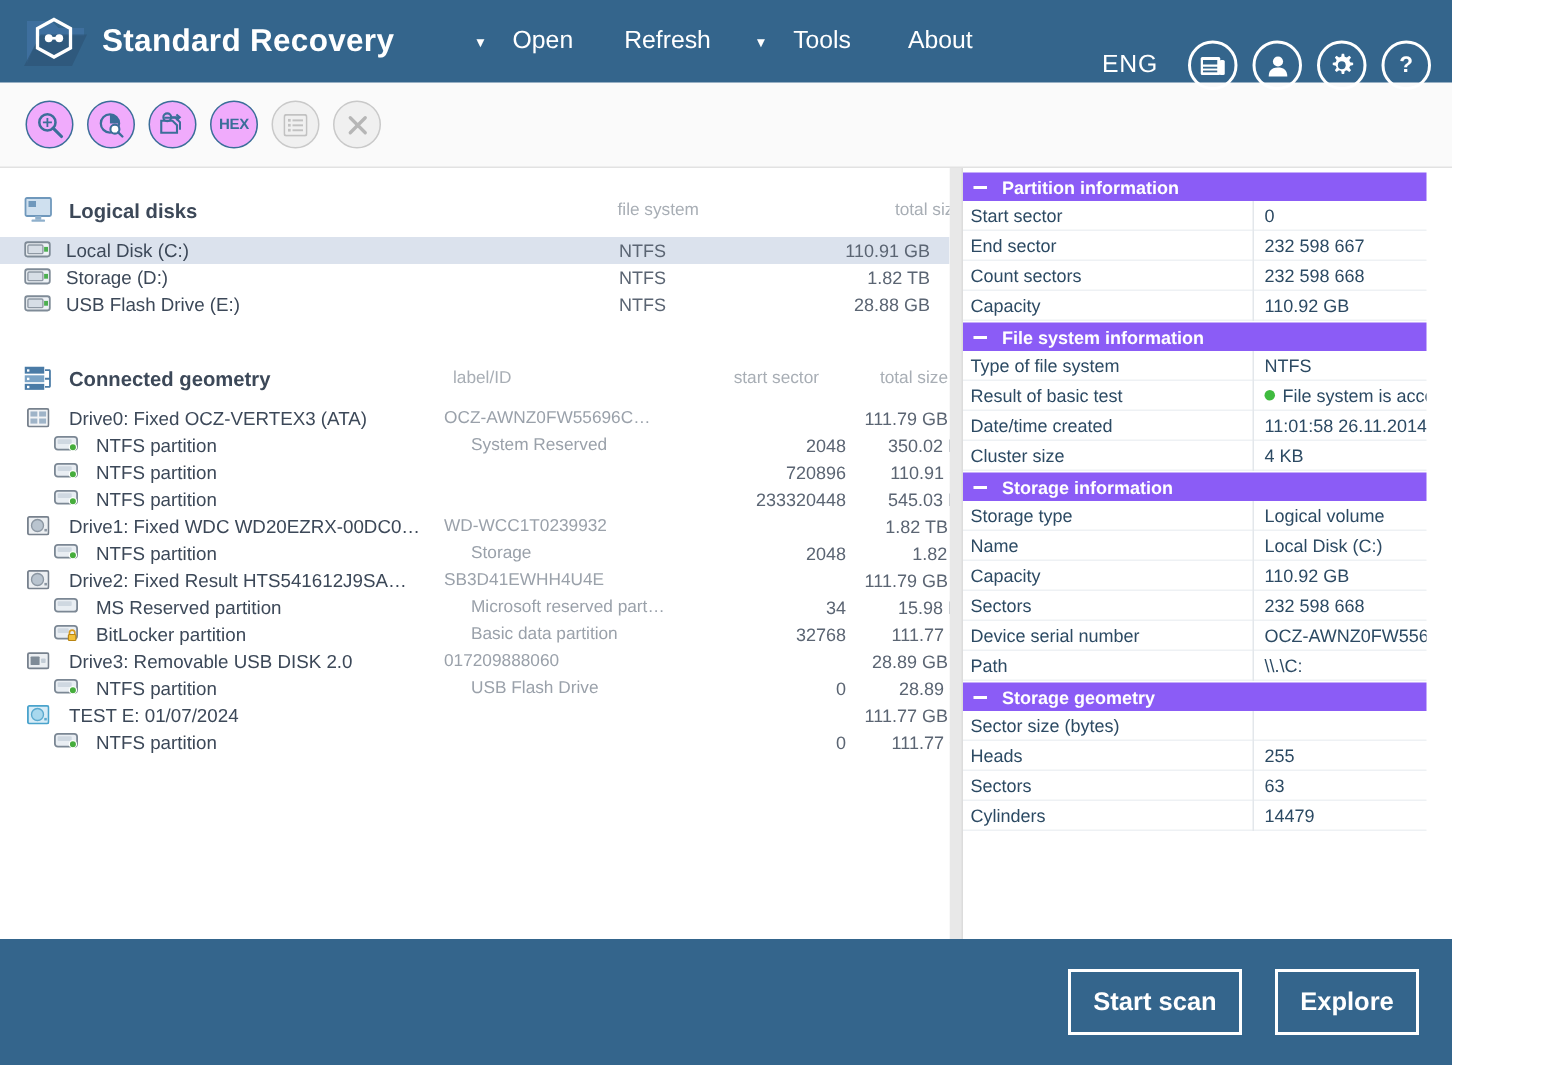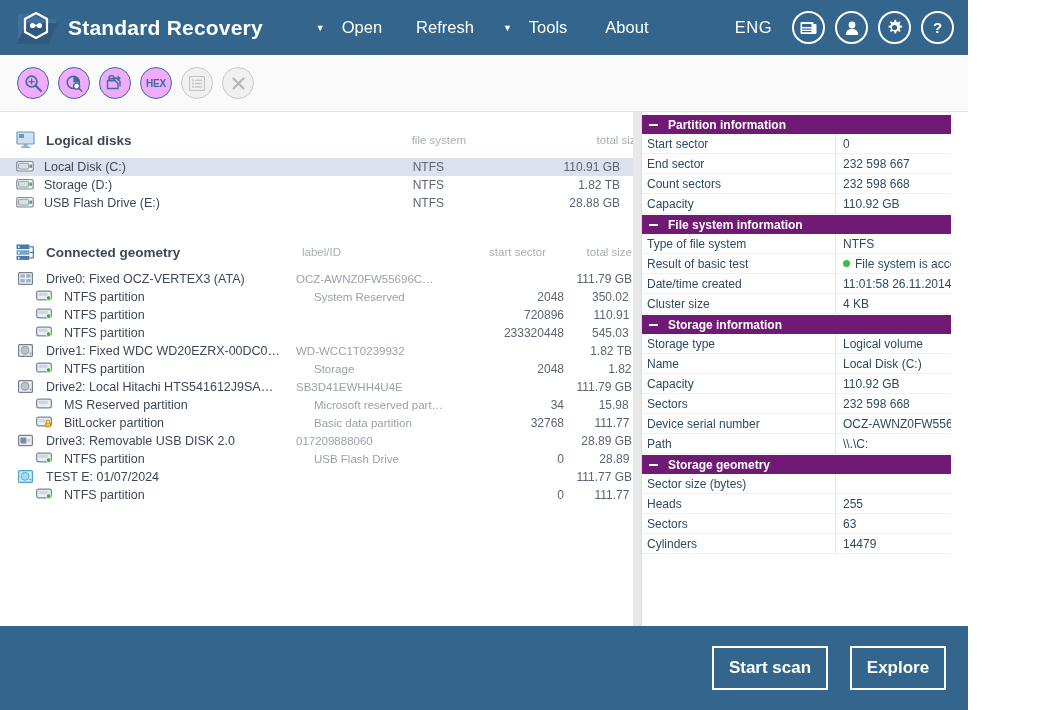--- a/index.html
+++ b/index.html
@@ -57,21 +57,21 @@
   }
   .menu-item {
     color: #ffffff;
     font-size: 16.5px;
     padding: 4px 10px;
     white-space: nowrap;
   }
   .header-right {
     position: absolute;
     right: 14px;
-    top: 0;
+    top: 16px;
     height: 55px;
     display: flex;
     align-items: center;
     gap: 10px;
   }
   .lang {
     color: #ffffff;
     font-size: 16.5px;
     margin-right: 10px;
     letter-spacing: 0.5px;
@@ -211,21 +211,21 @@
   .cs .rsize { width: 100px; flex: 0 0 100px; padding-right: 14px; }
   .cs-head .c1 { width: 256px; flex: 0 0 256px; }
   .cs-head .c2 { width: 144px; flex: 0 0 144px; text-align: left; }
   .cs-head .c3 { width: 100px; flex: 0 0 100px; }
   .cs-head .c4 { width: 100px; flex: 0 0 100px; padding-right: 14px; }
   .indent1 { padding-left: 36px !important; }
   .indent0 { padding-left: 18px !important; }
 
   
   .grp-head {
-    background: #701a75;
+    background: #8b5cf6;
     color: #ffffff;
     font-size: 12px;
     font-weight: bold;
     height: 19px;
     display: flex;
     align-items: center;
     padding-left: 6px;
     margin-right: 17px;
   }
   .grp-head .minus {
@@ -577,21 +577,21 @@
       </div>
 
       <div class="lrow cs indent0">
         <span class="ricon">
           <svg width="15" height="13" viewBox="0 0 15 13">
             <rect x="0.6" y="0.6" width="13.8" height="11.8" rx="1" fill="#eceff2" stroke="#77818d" stroke-width="1.2"></rect>
             <circle cx="7.0" cy="6.3" r="4.0" fill="#b9c4cf" stroke="#8b96a2" stroke-width="0.9"></circle>
             <rect x="11.6" y="8.6" width="1.7" height="1.7" fill="#8b96a2"></rect>
           </svg>
         </span>
-        <span class="rname">Drive2: Local Hitachi HTS541612J9SA…</span>
+        <span class="rname">Drive2: Fixed Result HTS541612J9SA…</span>
         <span class="rsub">SB3D41EWHH4U4E</span>
         <span class="rnum"></span>
         <span class="rsize">111.79 GB</span>
       </div>
 
       <div class="lrow cs indent1">
         <span class="ricon">
           <svg width="16" height="12" viewBox="0 0 16 12">
             <rect x="0.6" y="1.2" width="14.8" height="8.6" rx="2" fill="#e9eef3" stroke="#7b8794" stroke-width="1.2"></rect>
             <rect x="2.4" y="2.8" width="9.4" height="3.2" rx="0.6" fill="#cfd8e1"></rect>

